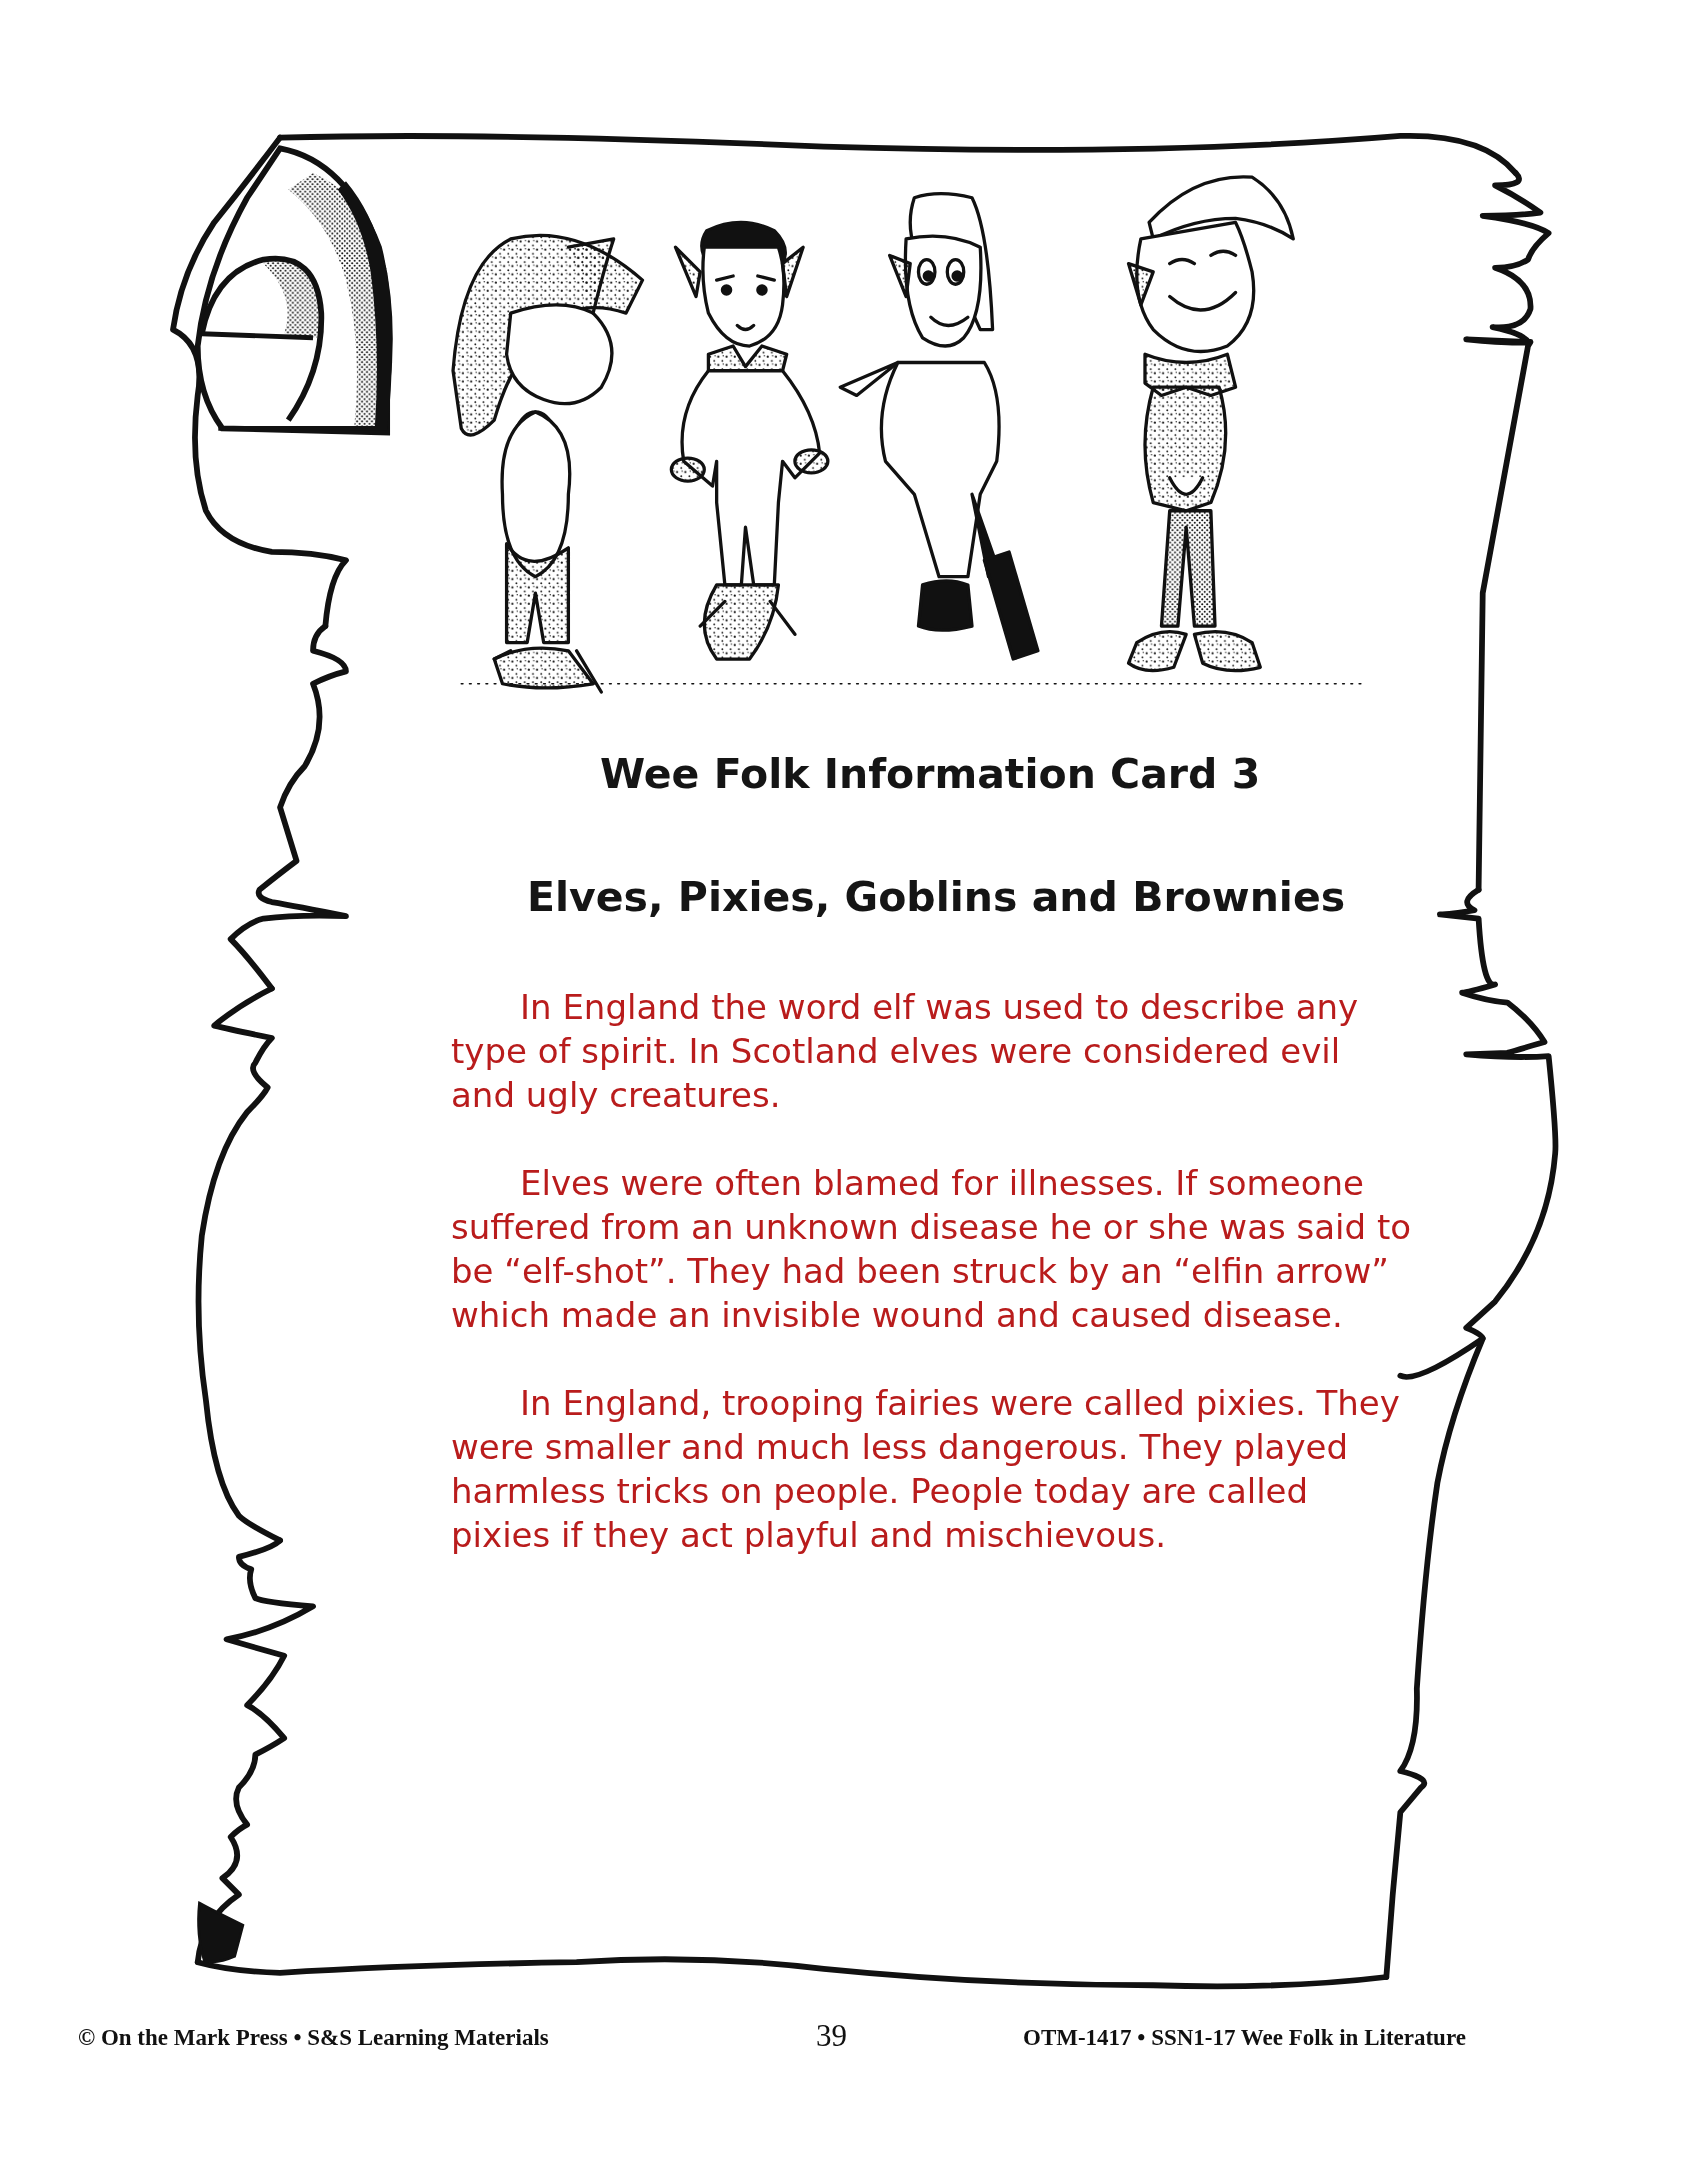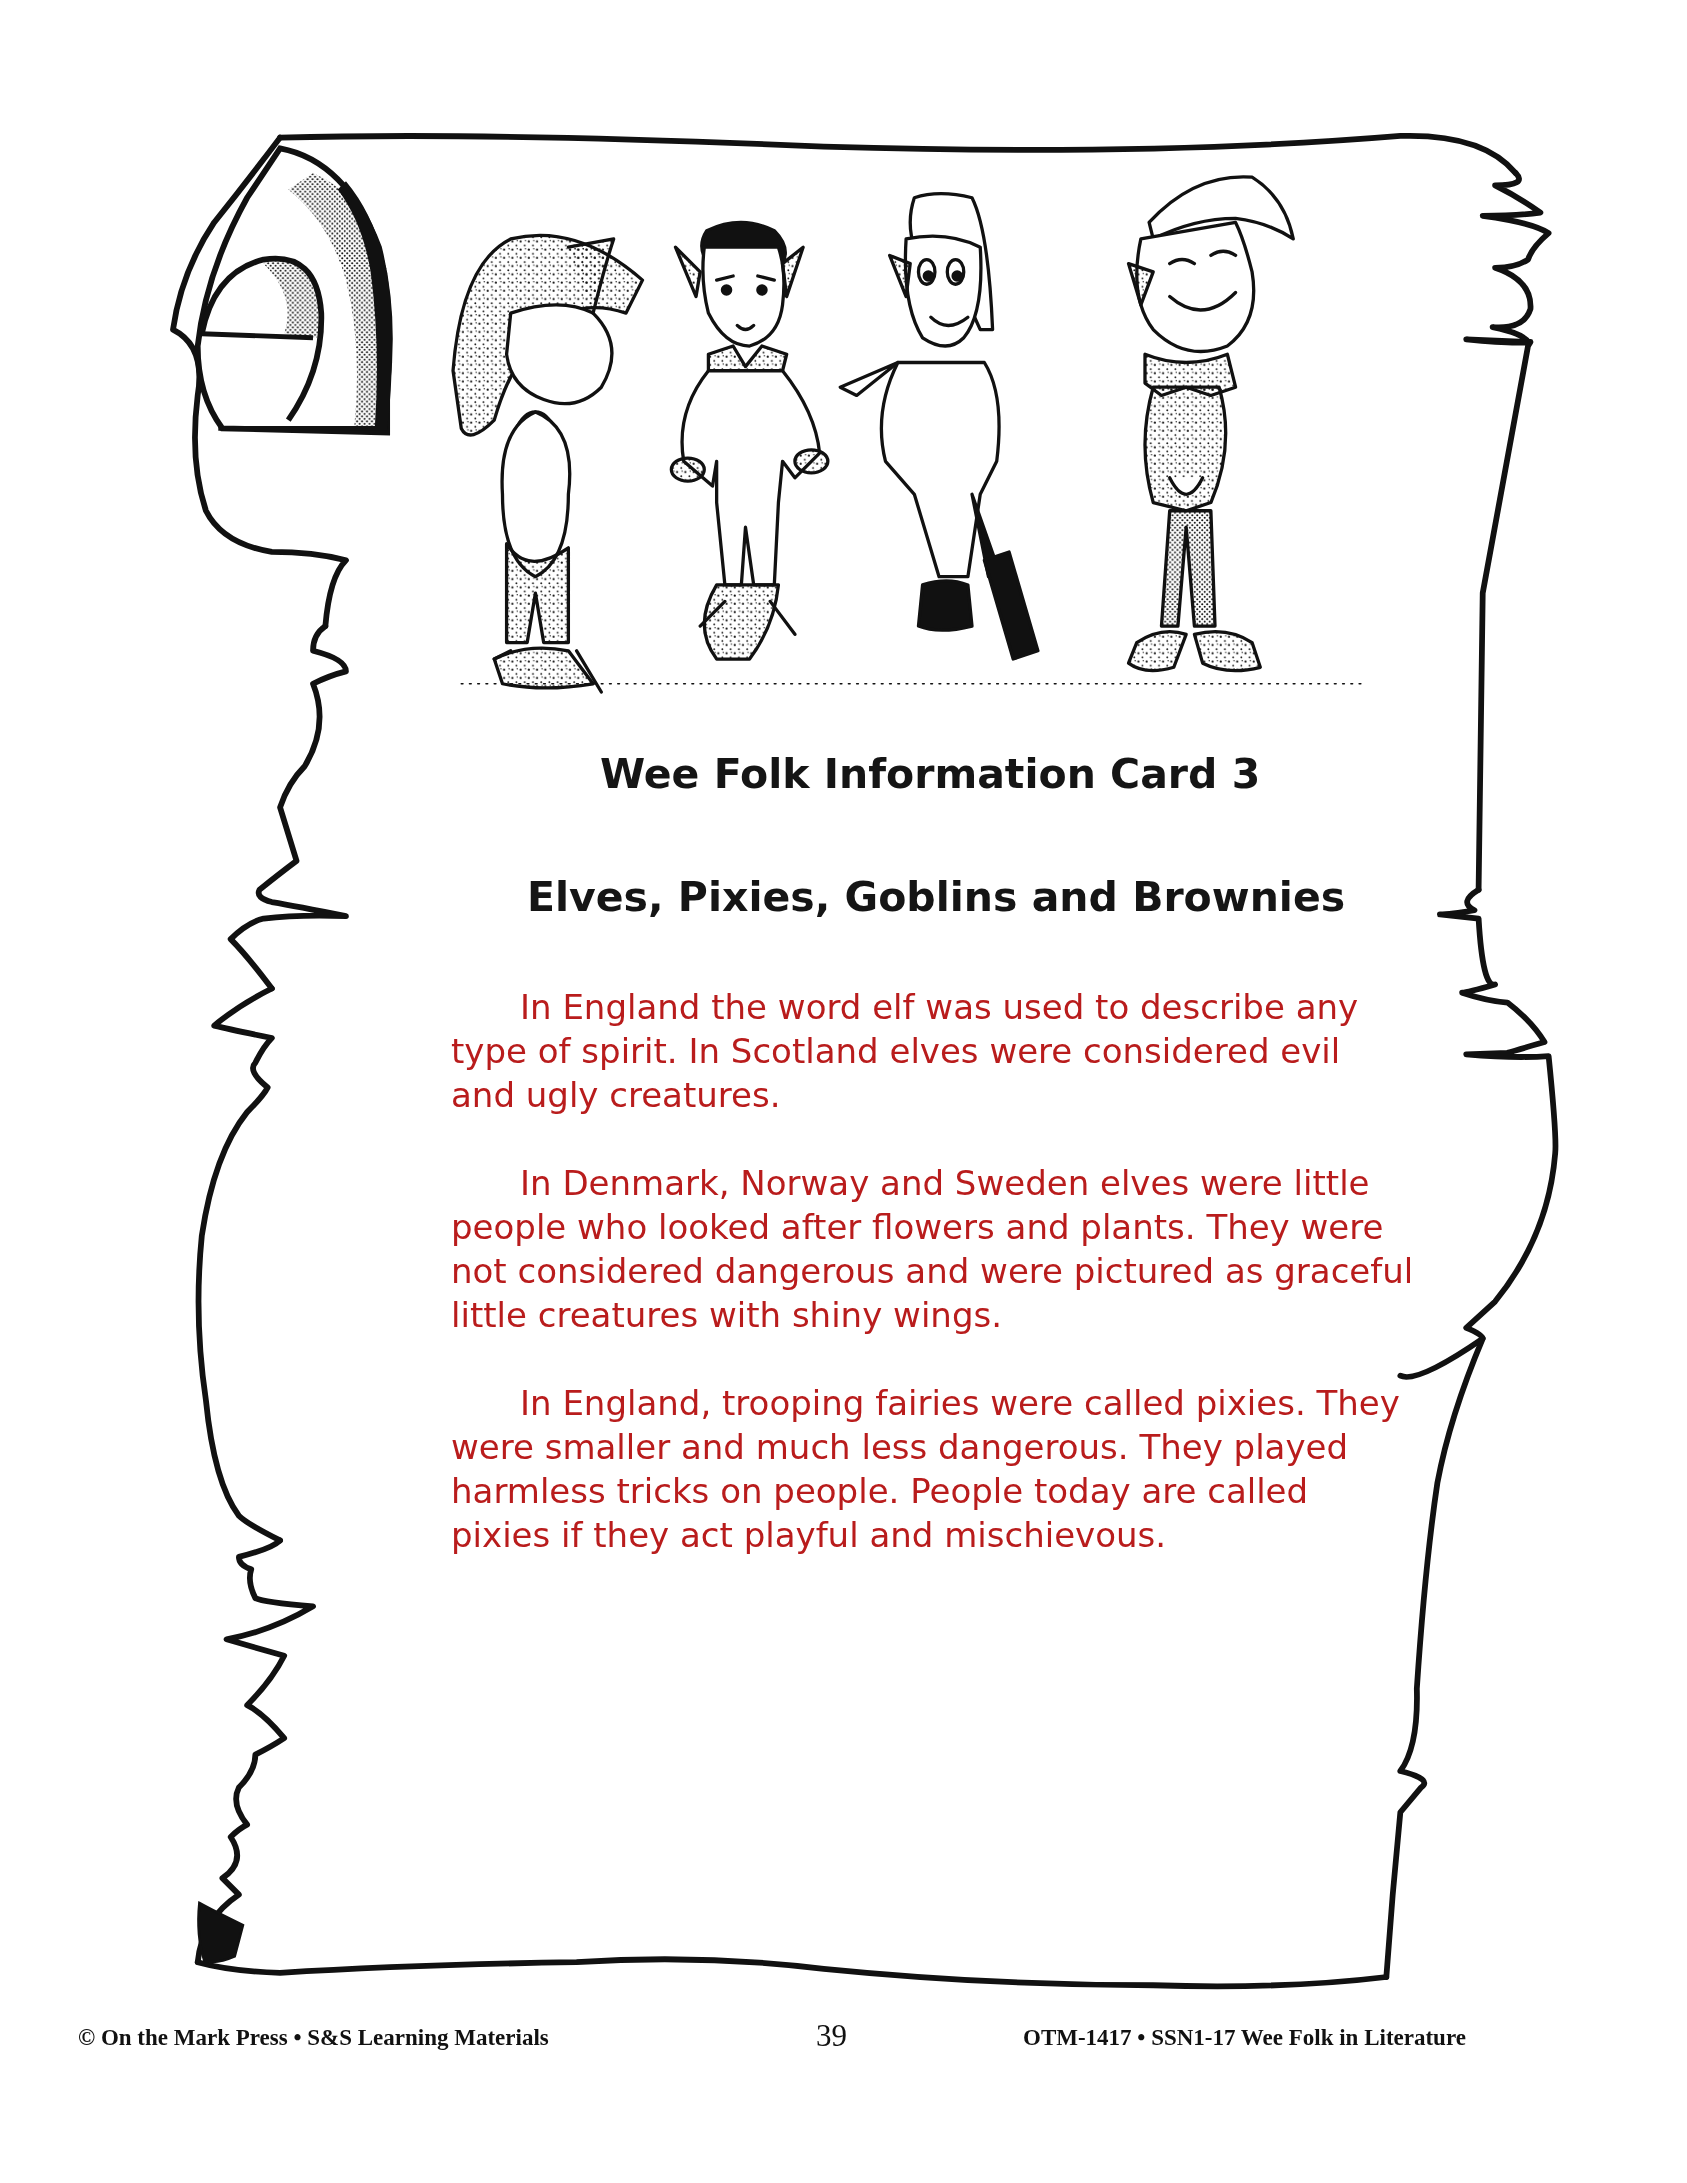--- a/index.html
+++ b/index.html
@@ -131,21 +131,21 @@
 
       <path d="M560 830 L1660 830" stroke="#111" stroke-width="2" stroke-dasharray="2 8"></path>
     </g>
   </svg>
 
   <h1 class="title t1">Wee Folk Information Card 3</h1>
   <h2 class="title t2">Elves, Pixies, Goblins and Brownies</h2>
 
   <div class="body">
     <p class="para">In England the word elf was used to describe any type of spirit. In Scotland elves were considered evil and ugly creatures.</p>
-    <p class="para">In Denmark, Norway and Sweden elves were little people who looked after flowers and plants. They were not considered dangerous and were pictured as graceful little creatures with shiny wings.</p>
+    <p class="para">Elves were often blamed for illnesses. If someone suffered from an unknown disease he or she was said to be “elf-shot”. They had been struck by an “elfin arrow” which made an invisible wound and caused disease.</p>
     <p class="para">In England, trooping fairies were called pixies. They were smaller and much less dangerous. They played harmless tricks on people. People today are called pixies if they act playful and mischievous.</p>
   </div>
 
   <div class="footer left">© On the Mark Press • S&amp;S Learning Materials</div>
   <div class="footer center">39</div>
   <div class="footer right">OTM-1417 • SSN1-17 Wee Folk in Literature</div>
 </div>
 
 
 </body></html>

